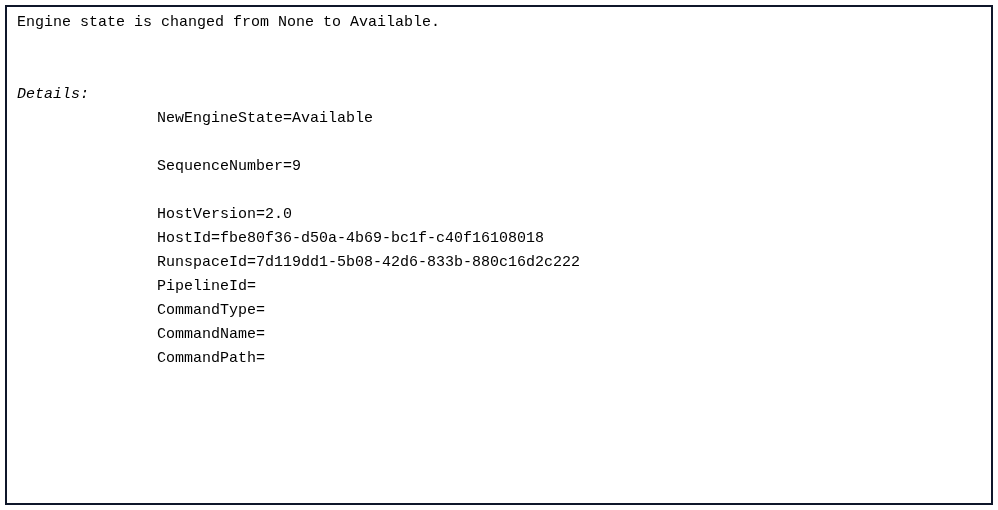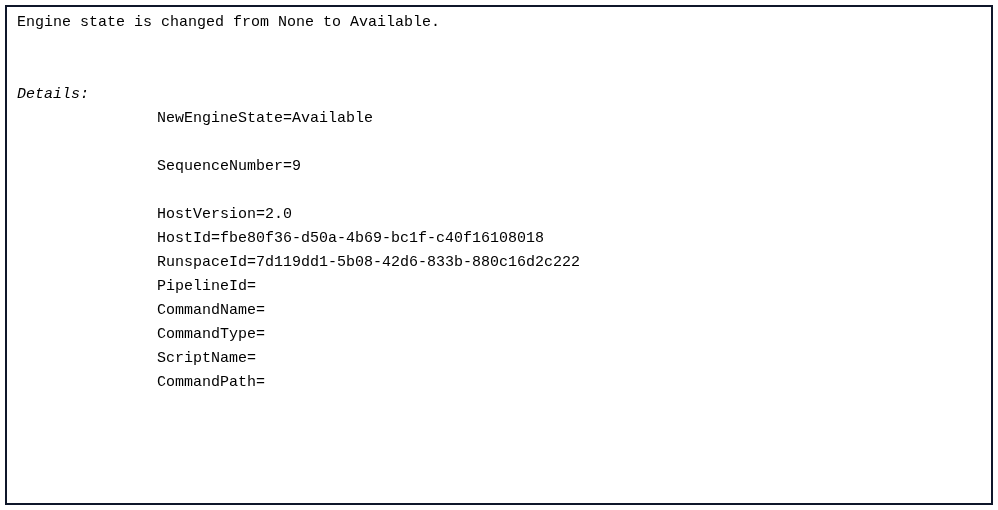--- a/index.html
+++ b/index.html
@@ -53,18 +53,17 @@
   <span class="details-header">Details:</span>
   <div class="details-block">
     <span class="detail-line">NewEngineState=Available</span>
     <div class="blank-line"></div>
     <span class="detail-line">SequenceNumber=9</span>
     <div class="blank-line"></div>
     <span class="detail-line">HostVersion=2.0</span>
     <span class="detail-line">HostId=fbe80f36-d50a-4b69-bc1f-c40f16108018</span>
     <span class="detail-line">RunspaceId=7d119dd1-5b08-42d6-833b-880c16d2c222</span>
     <span class="detail-line">PipelineId=</span>
+    <span class="detail-line">CommandType=</span>
     <span class="detail-line">CommandName=</span>
-    <span class="detail-line">CommandType=</span>
-    <span class="detail-line">ScriptName=</span>
     <span class="detail-line">CommandPath=</span>
   </div>
 </div>
 
 </body></html>

